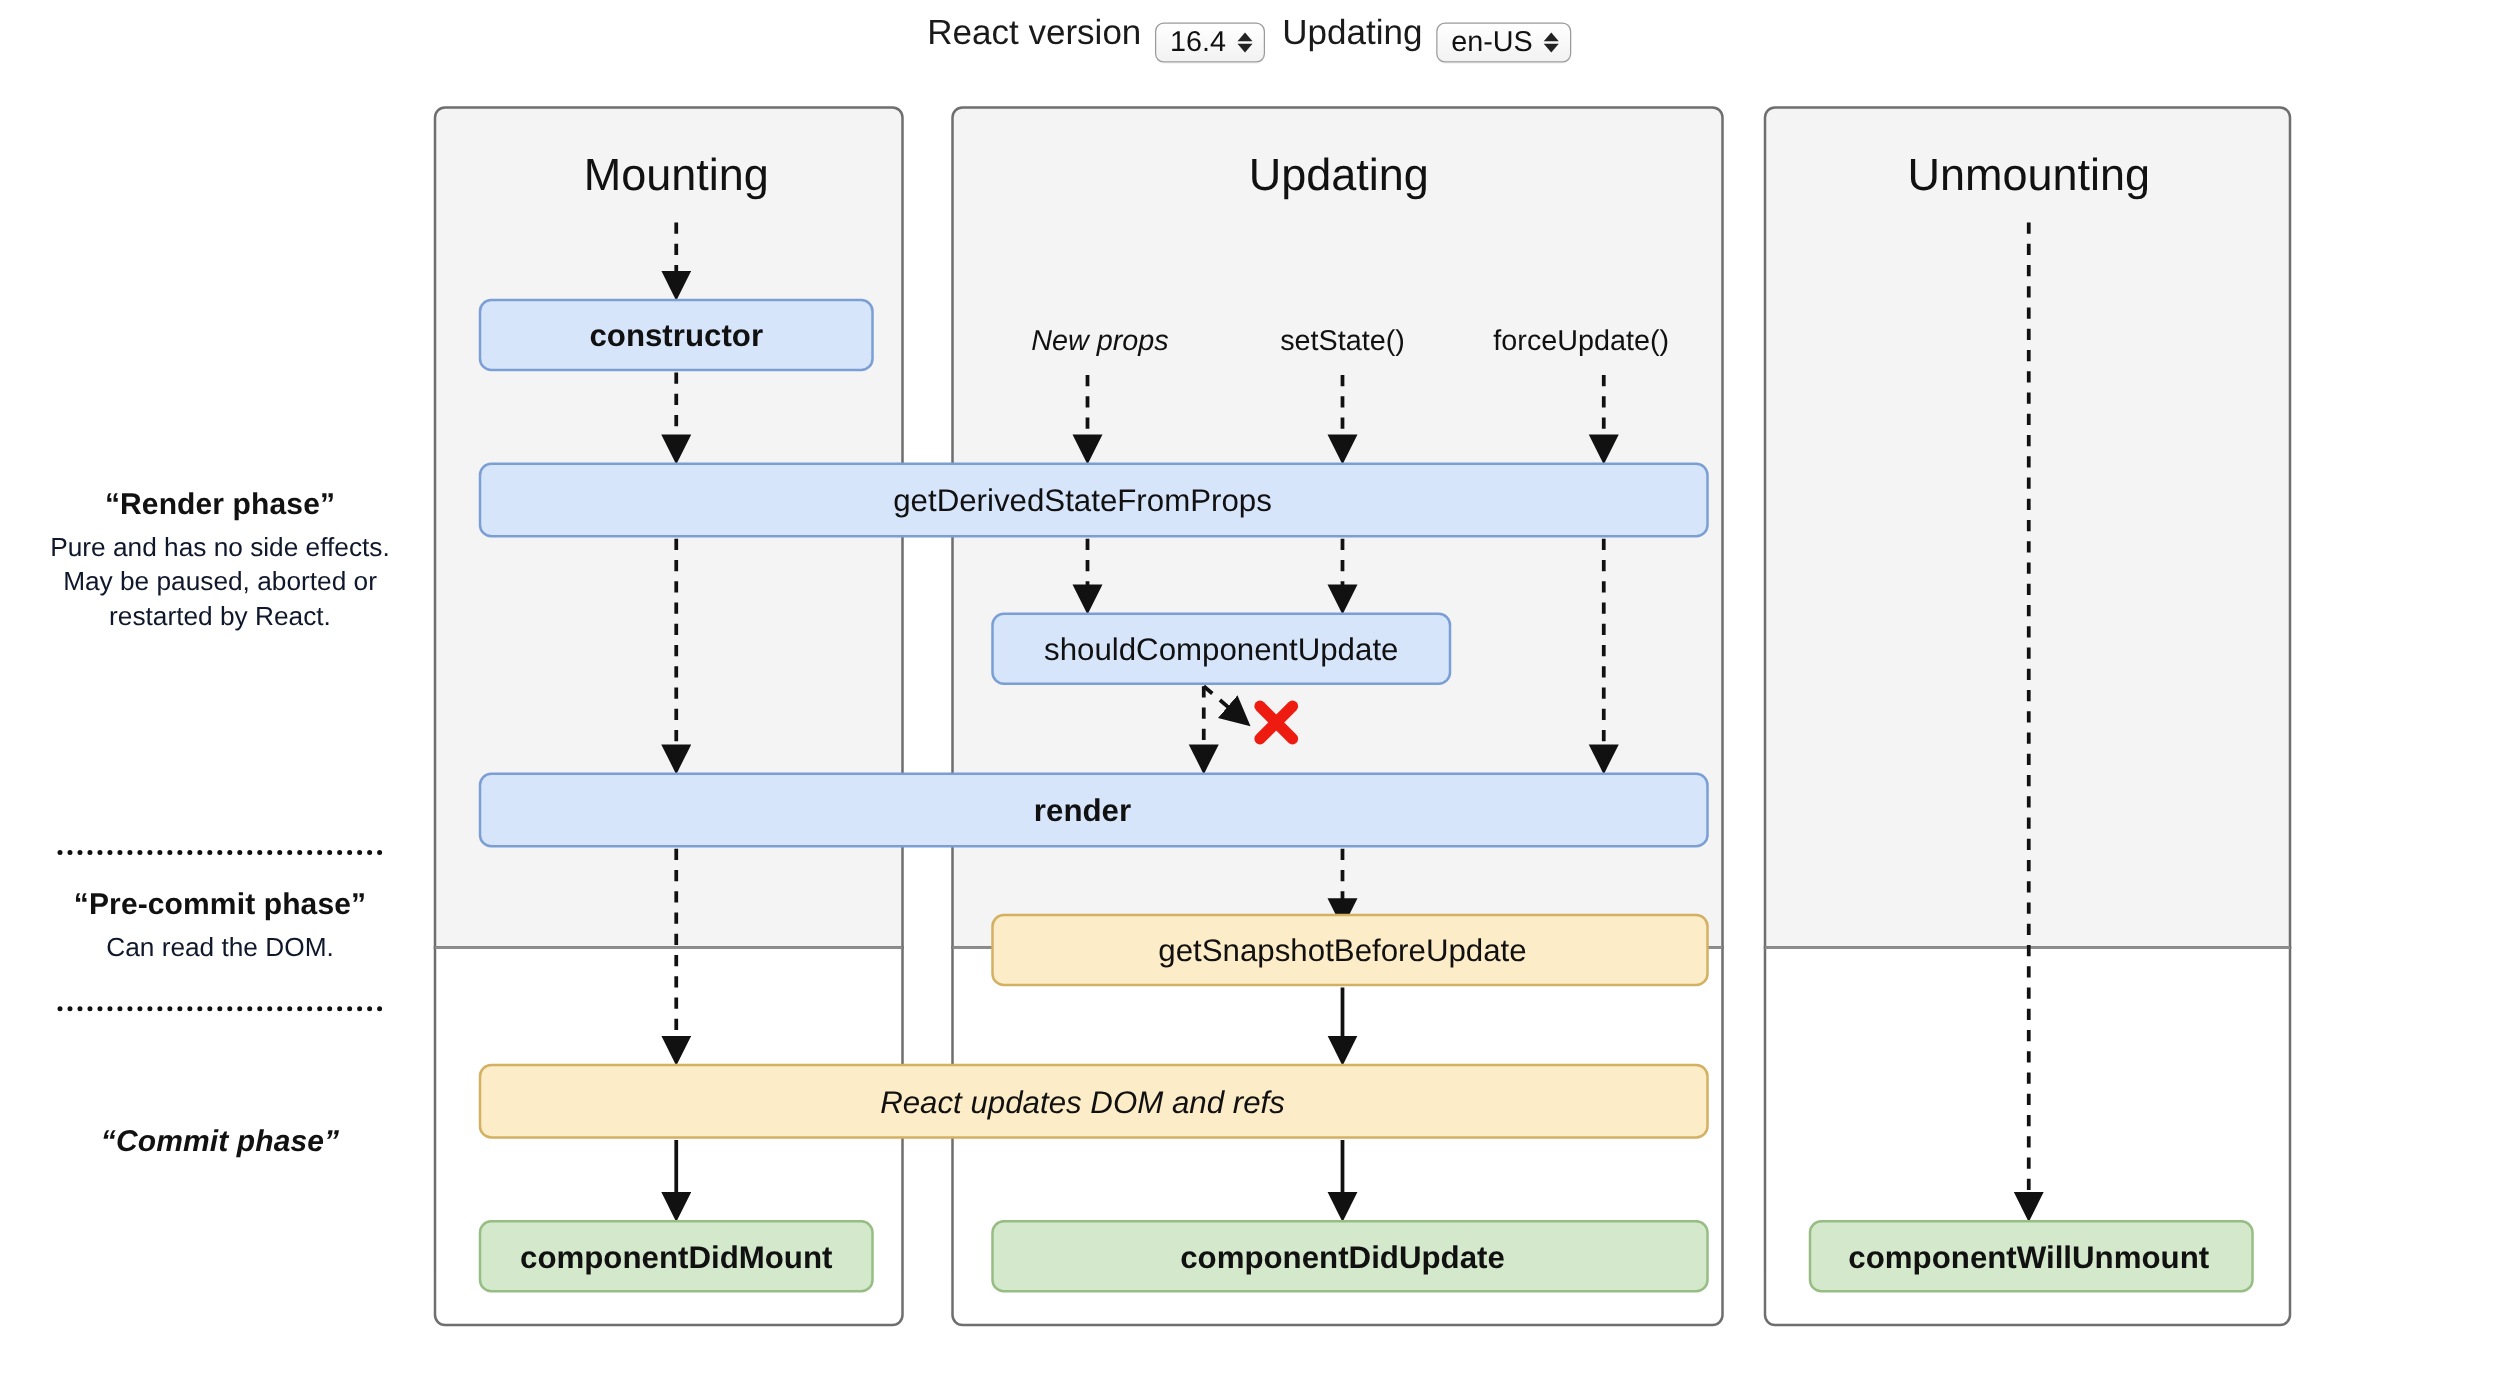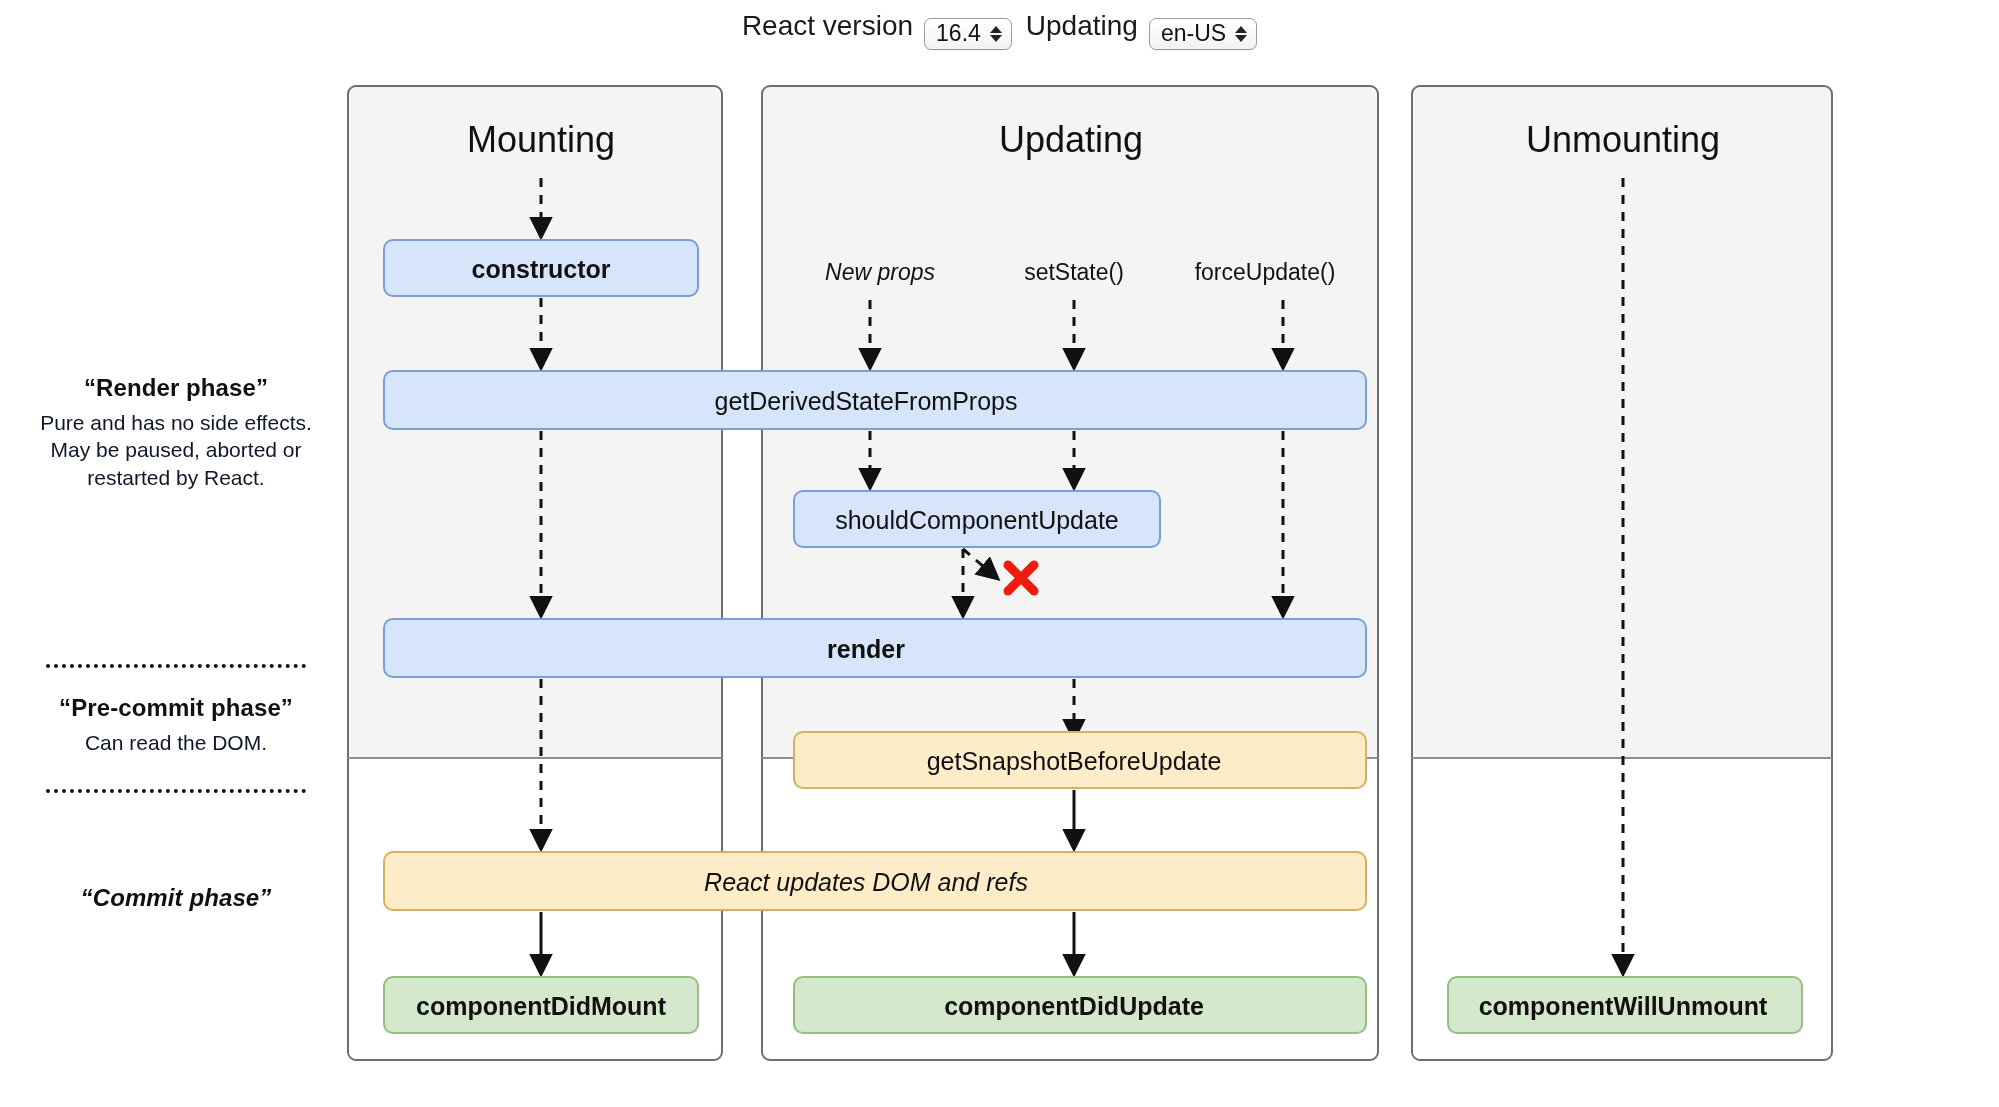--- a/index.html
+++ b/index.html
@@ -66,21 +66,21 @@
     border-left: 6px solid transparent;
     border-right: 6px solid transparent;
   }
   .spinner i.up   { border-bottom: 7px solid #222; }
   .spinner i.down { border-top: 7px solid #222; }
 
   
   #legend {
     position: absolute;
     left: 30px;
-    top: 44px;
+    top: 60px;
     width: 292px;
     height: 1040px;
   }
   .legend-block {
     position: absolute;
     width: 292px;
     text-align: center;
   }
   .legend-title {
     font-size: 24px;

